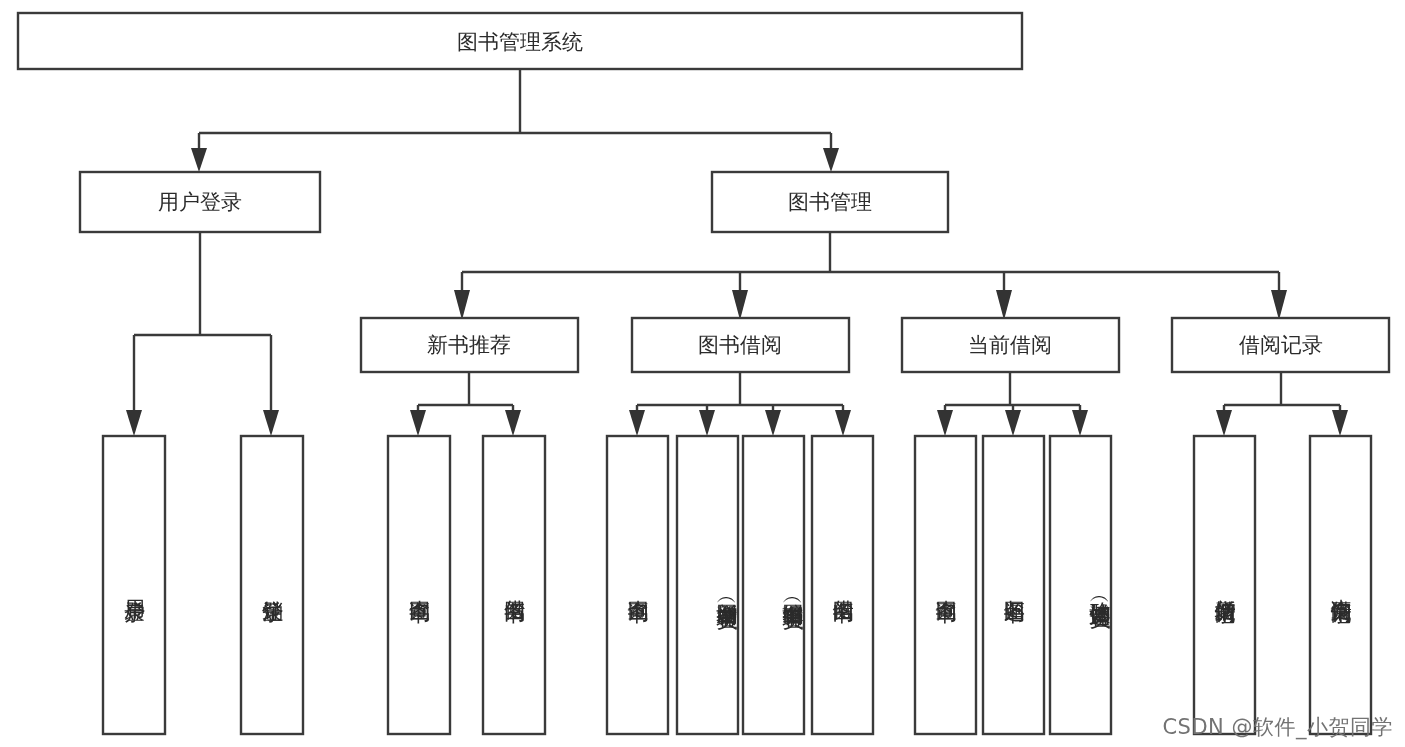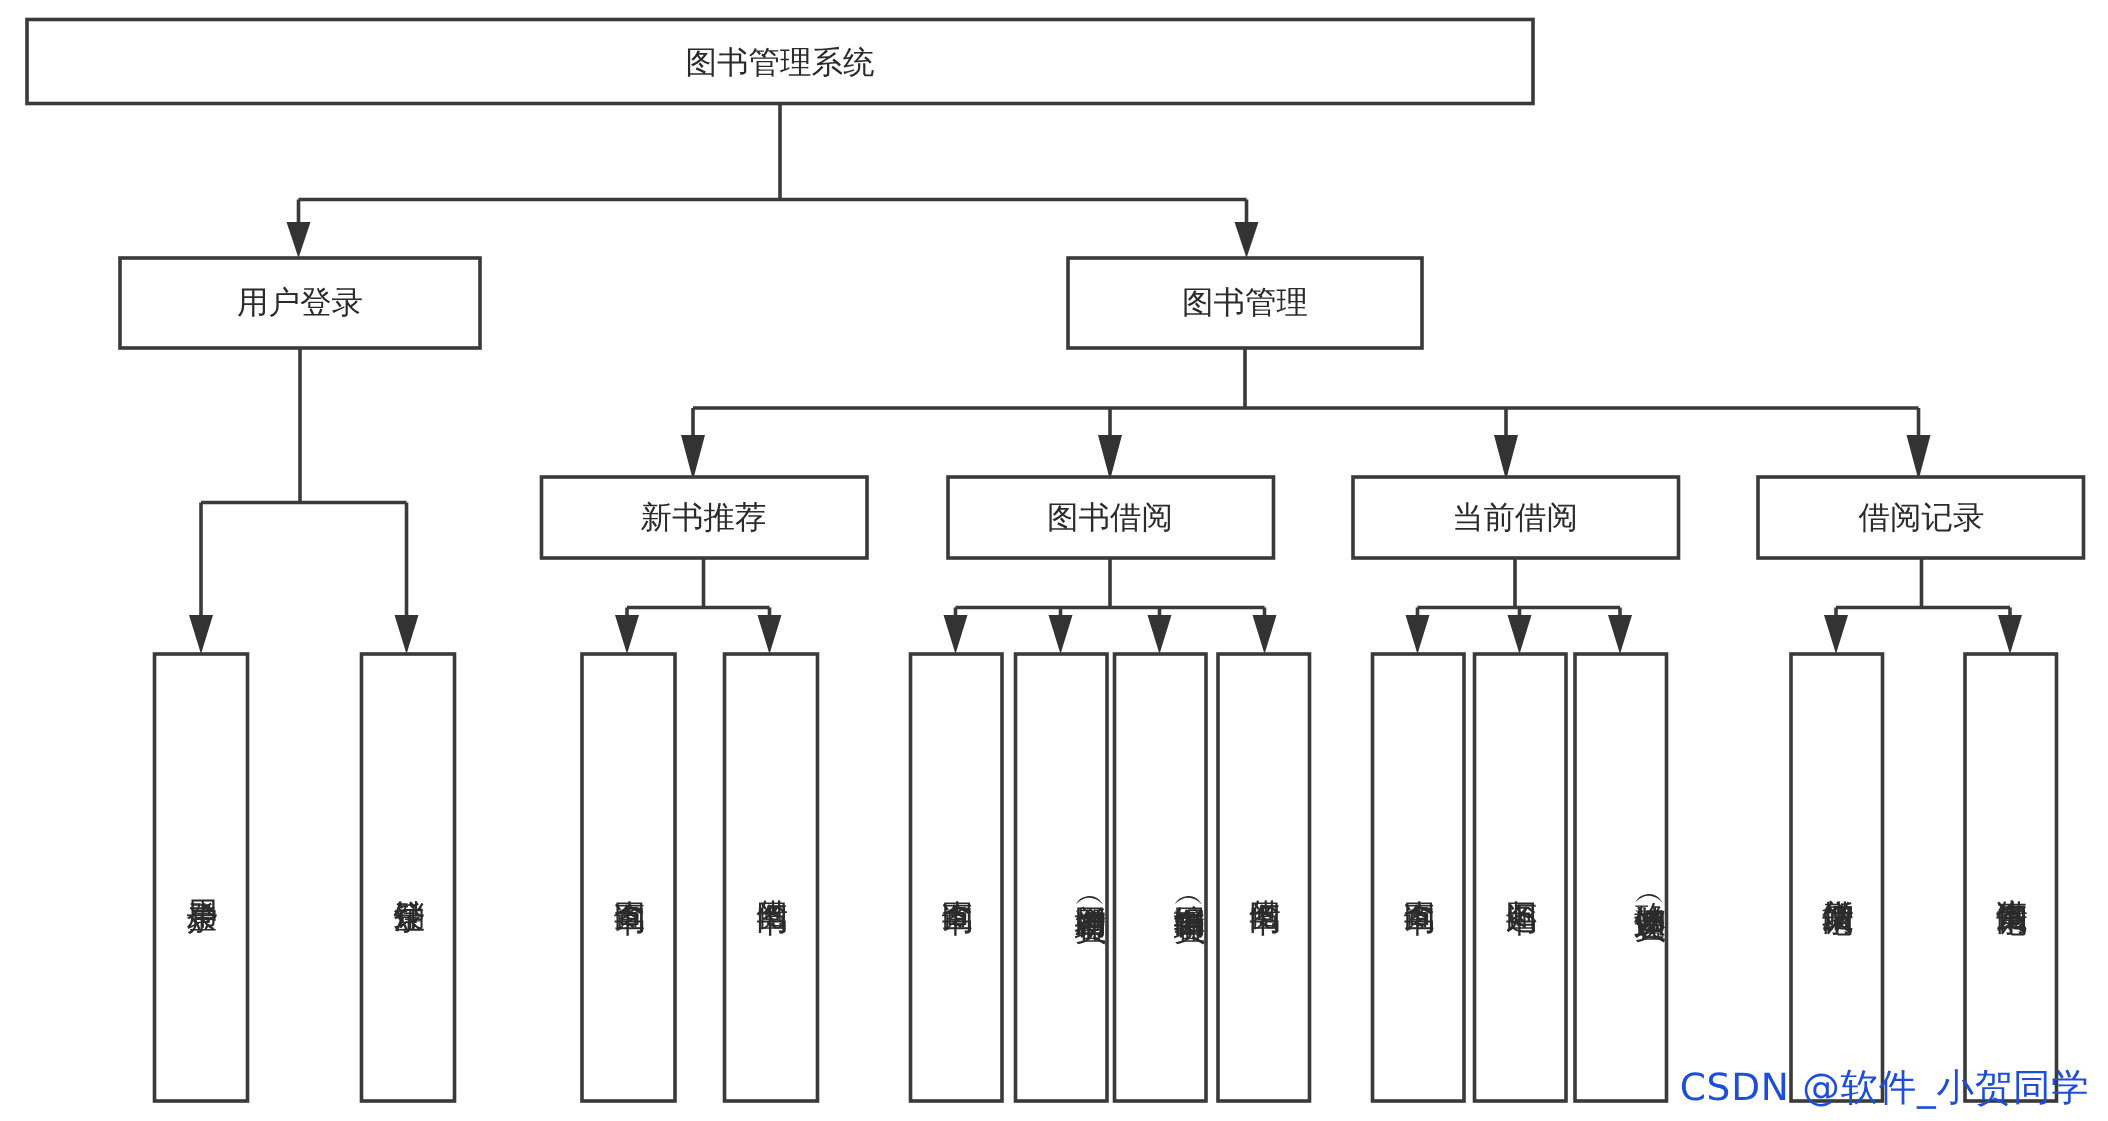--- a/index.html
+++ b/index.html
@@ -63,22 +63,22 @@
     justify-content: center;
     text-align: center;
     white-space: nowrap;
     pointer-events: none;
   }
   .watermark {
     position: absolute;
     right: 12px;
     bottom: 6px;
     font-family: "DejaVu Sans", "Liberation Sans", sans-serif;
-    font-size: 25px;
-    color: #1d4ed8;
+    font-size: 21px;
+    color: #737373;
     letter-spacing: 0.5px;
     white-space: nowrap;
   }
 </style>
 </head>
 <body>
 
 <div id="diagram-root">
 
   <svg id="tree-svg" viewBox="0 0 1405 747">

